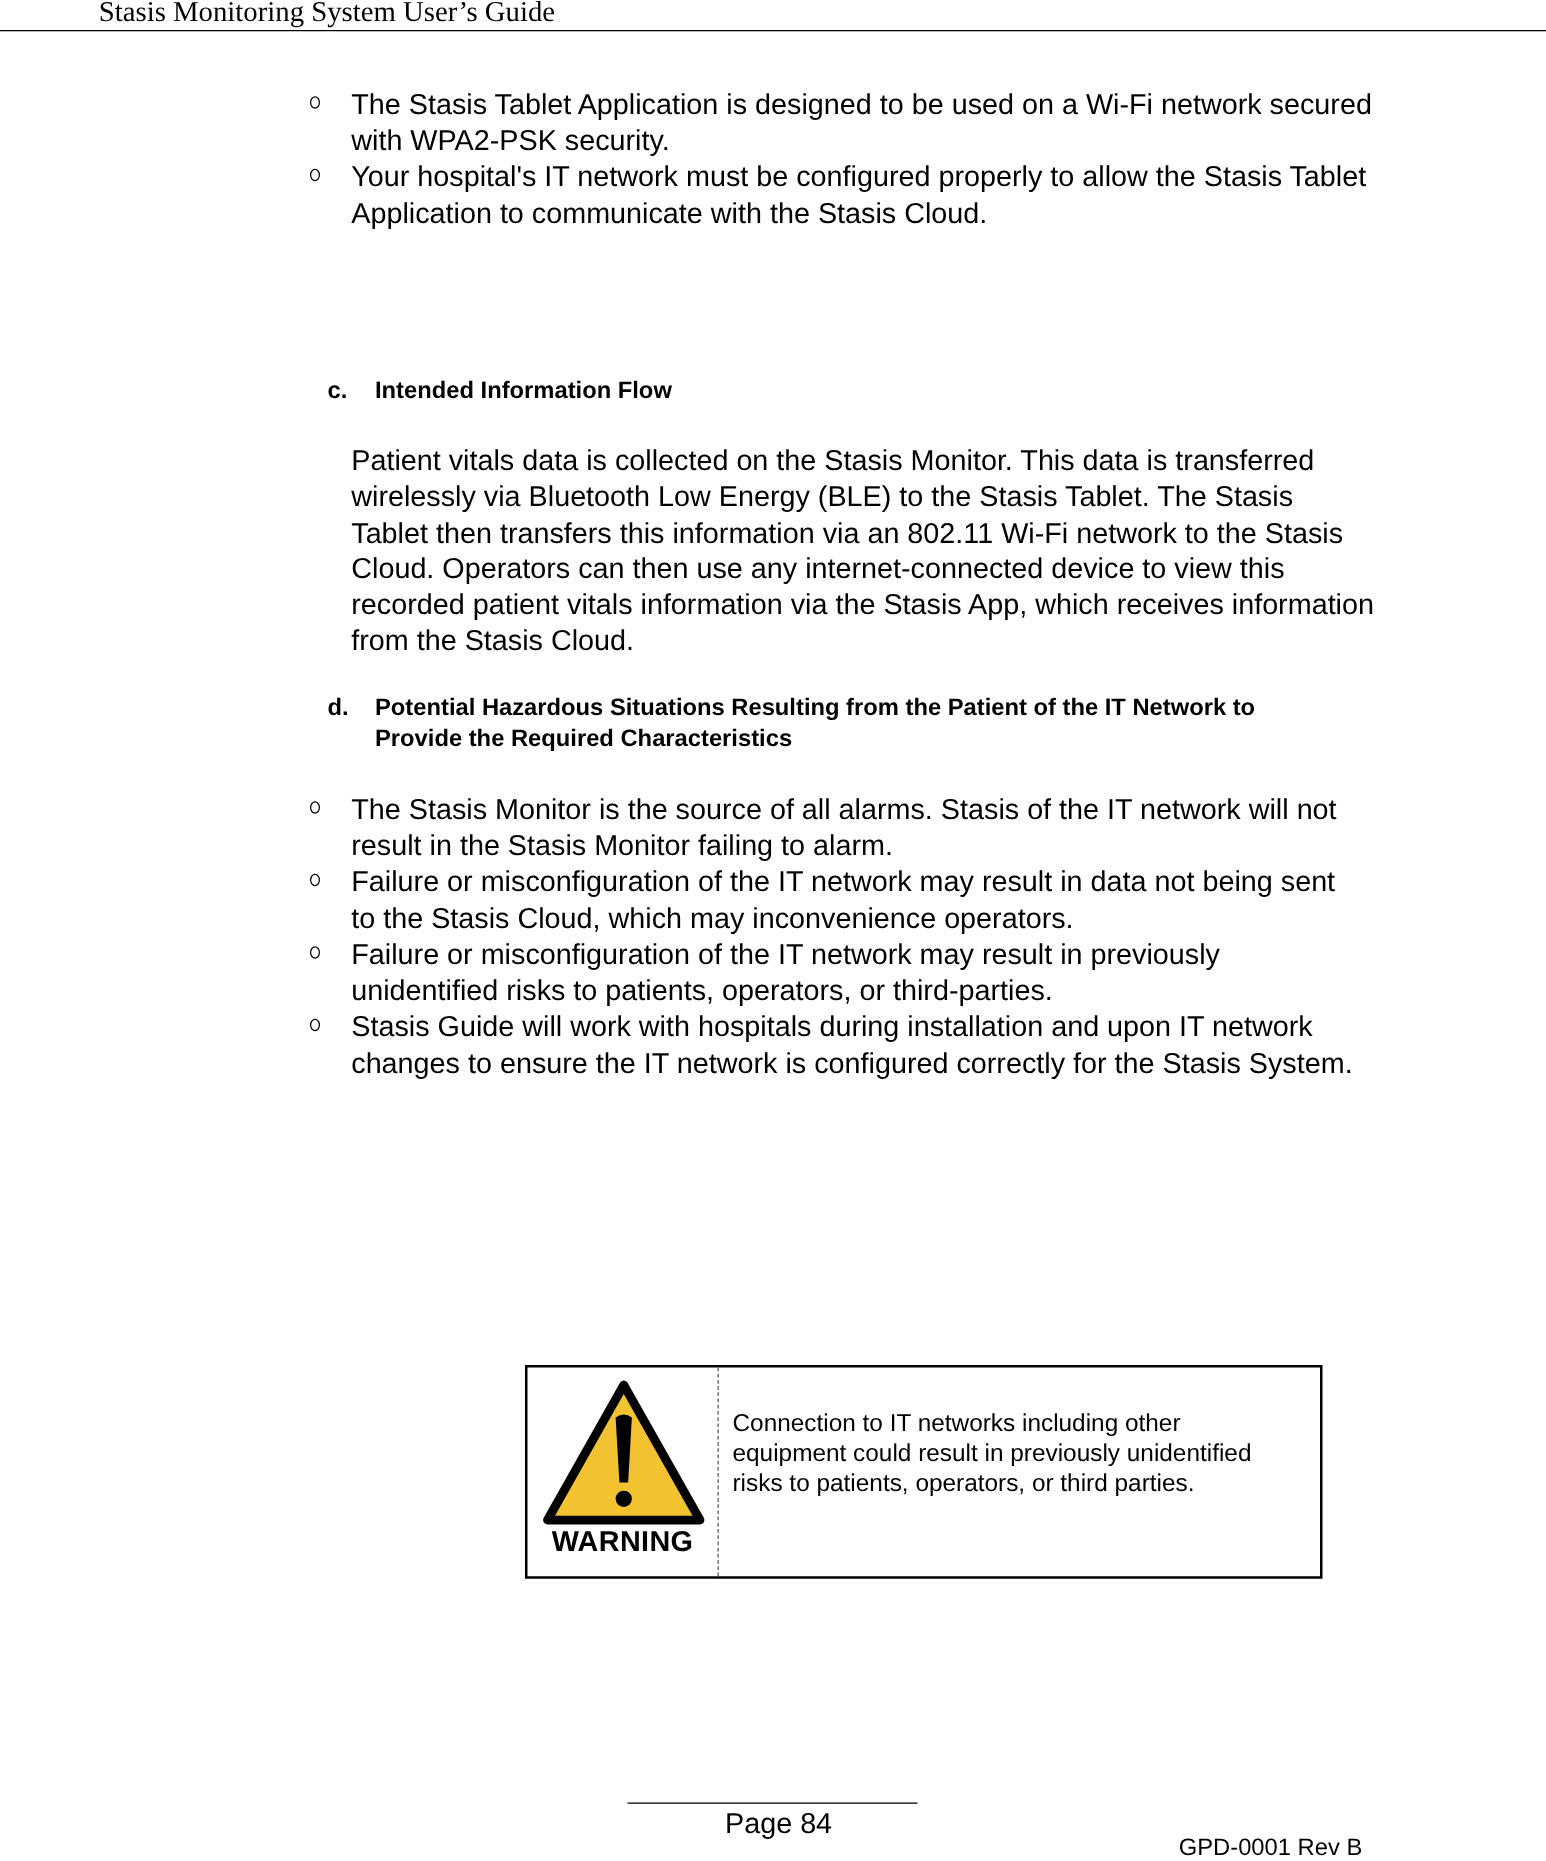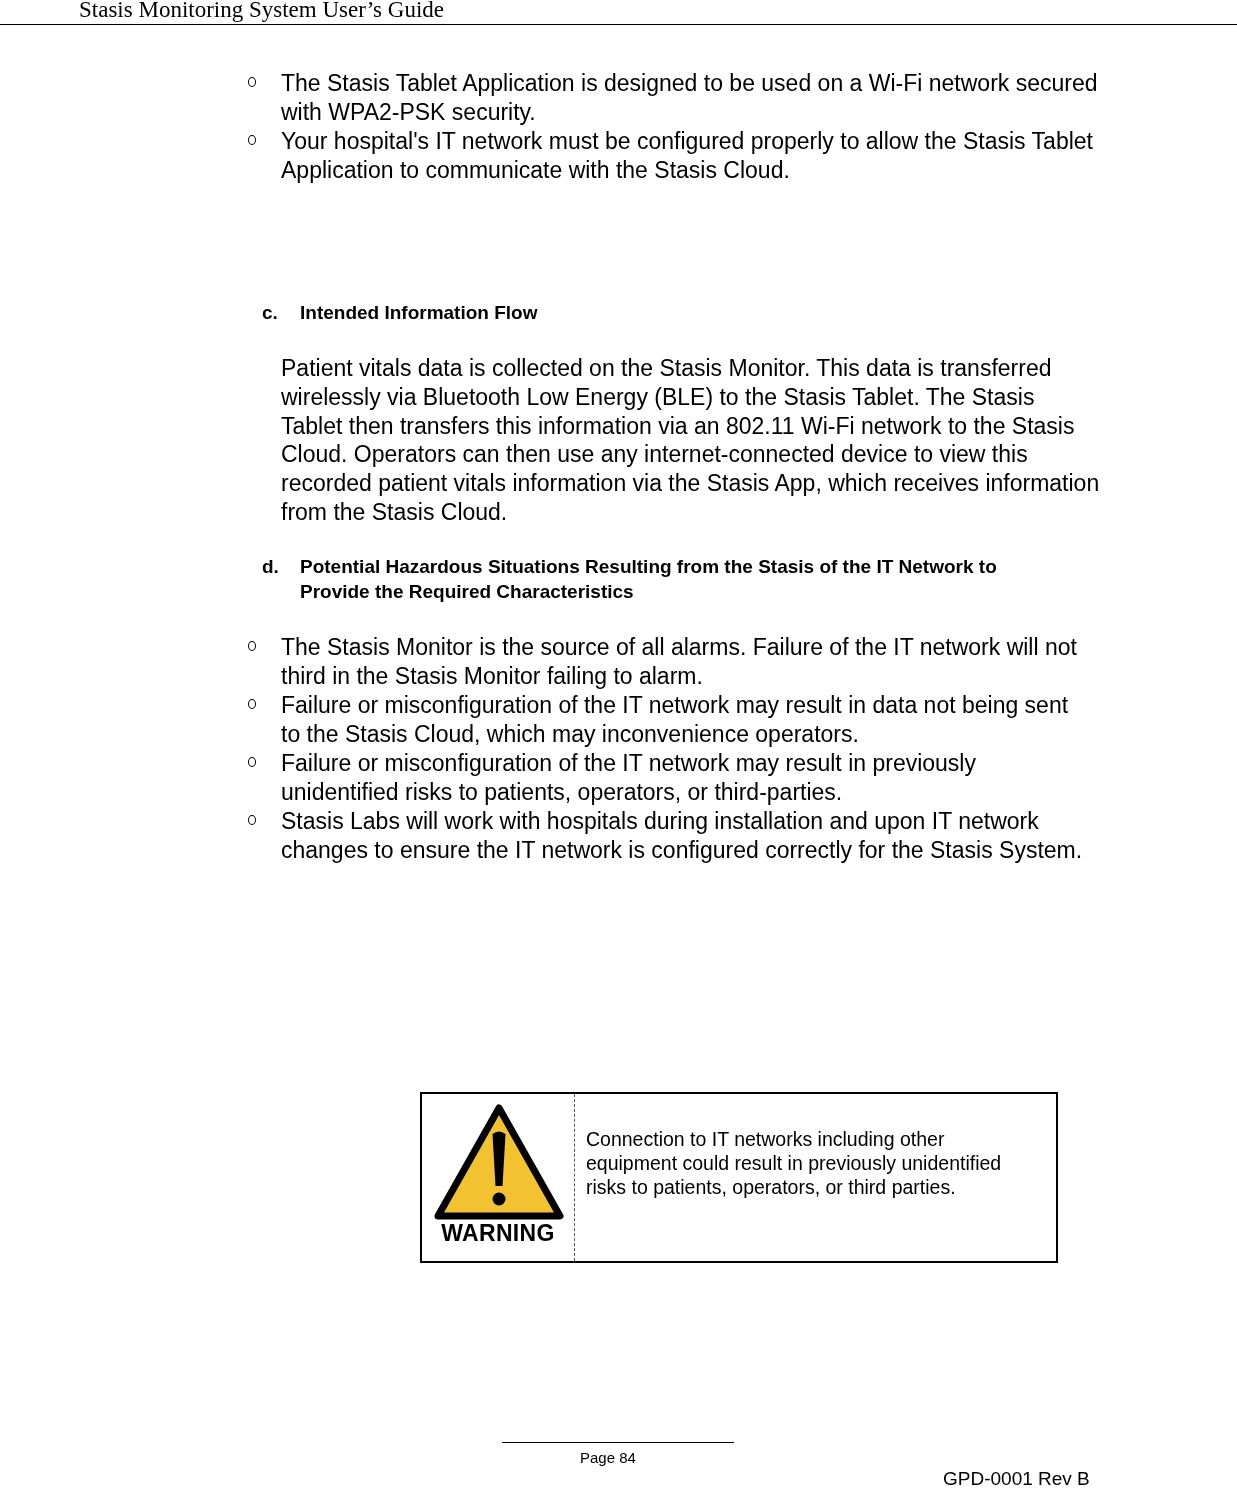--- a/index.html
+++ b/index.html
@@ -130,21 +130,21 @@
       position: absolute;
       left: 502px;
       top: 1442px;
       width: 232px;
       border-top: 1.3px solid #000;
     }
     .footer-page {
       position: absolute;
       left: 580px;
       top: 1446px;
-      font-size: 15px;
+      font-size: 23px;
       line-height: 24px;
       white-space: nowrap;
     }
     .footer-doc {
       position: absolute;
       left: 943px;
       top: 1467px;
       font-size: 19px;
       line-height: 24px;
       white-space: nowrap;
@@ -170,39 +170,39 @@
 
 <div class="section-heading" style="top:300px;">
   <span class="letter">c.</span>
   <span class="title">Intended Information Flow</span>
 </div>
 
 <p class="paragraph" style="top:354px; margin:0; width:820px;">Patient vitals data is collected on the Stasis Monitor. This data is transferred wirelessly via Bluetooth Low Energy (BLE) to the Stasis Tablet. The Stasis Tablet then transfers this information via an 802.11 Wi-Fi network to the Stasis Cloud. Operators can then use any internet-connected device to view this recorded patient vitals information via the Stasis App, which receives information from the Stasis Cloud.</p>
 
 <div class="section-heading" style="top:554px; width:780px;">
   <span class="letter">d.</span>
-  <span class="title">Potential Hazardous Situations Resulting from the Stasis of the IT Network to Provide the Required Characteristics</span>
+  <span class="title">Potential Hazardous Situations Resulting from the Patient of the IT Network to Provide the Required Characteristics</span>
 </div>
 
 <ul class="bullet-list" style="top:633px;">
   <li class="bullet-item">
     <span class="bullet-marker"></span>
-    <span class="bullet-text">The Stasis Monitor is the source of all alarms. Failure of the IT network will not third in the Stasis Monitor failing to alarm.</span>
+    <span class="bullet-text">The Stasis Monitor is the source of all alarms. Stasis of the IT network will not result in the Stasis Monitor failing to alarm.</span>
   </li>
   <li class="bullet-item">
     <span class="bullet-marker"></span>
     <span class="bullet-text" style="width:810px;">Failure or misconfiguration of the IT network may result in data not being sent to the Stasis Cloud, which may inconvenience operators.</span>
   </li>
   <li class="bullet-item">
     <span class="bullet-marker"></span>
     <span class="bullet-text" style="width:780px;">Failure or misconfiguration of the IT network may result in previously unidentified risks to patients, operators, or third-parties.</span>
   </li>
   <li class="bullet-item">
     <span class="bullet-marker"></span>
-    <span class="bullet-text">Stasis Labs will work with hospitals during installation and upon IT network changes to ensure the IT network is configured correctly for the Stasis System.</span>
+    <span class="bullet-text">Stasis Guide will work with hospitals during installation and upon IT network changes to ensure the IT network is configured correctly for the Stasis System.</span>
   </li>
 </ul>
 
 <div class="warning-box">
   <div class="warning-icon-cell">
     <svg class="warning-triangle" viewBox="0 0 130 118">
       <path d="M65 4 L126 112 L4 112 Z" fill="#F2C230" stroke="#000" stroke-width="7" stroke-linejoin="round"></path>
       <path d="M58.5 30 Q65 25 71.5 30 L68.5 82 L61.5 82 Z" fill="#000"></path>
       <circle cx="65" cy="95" r="6.5" fill="#000"></circle>
     </svg>

